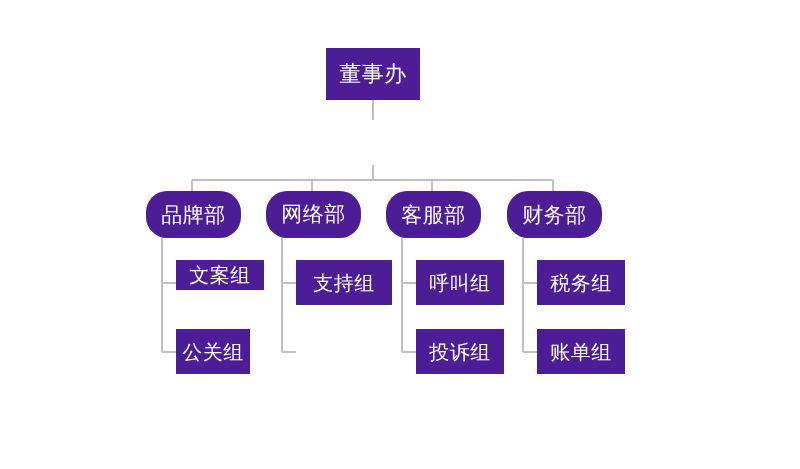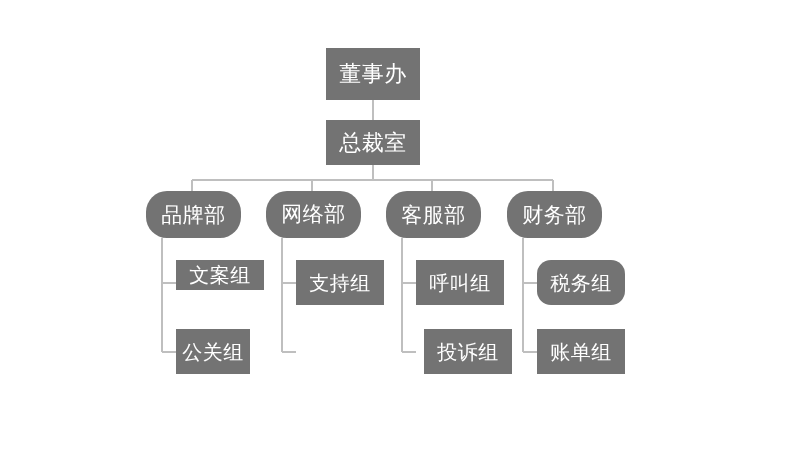--- a/index.html
+++ b/index.html
@@ -31,21 +31,21 @@
     top: 0;
     width: 800px;
     height: 469px;
     z-index: 1;
   }
 
   .node {
     position: absolute;
     z-index: 2;
     box-sizing: border-box;
-    background: #737373;
+    background: #4c1d95;
     color: #ffffff;
     display: flex;
     align-items: center;
     justify-content: center;
     letter-spacing: 0.5px;
     line-height: 1;
     white-space: nowrap;
     user-select: none;
   }
 
@@ -100,23 +100,20 @@
       <path d="M523,238 L523,352"></path>
       <path d="M523,283 L537,283"></path>
       <path d="M523,352 L537,352"></path>
     </g>
   </svg>
 
   <div class="node level-1" style="left:326px; top:48px; width:94px; height:52px;">
     <span class="node-label">董事办</span>
   </div>
 
-  <div class="node level-2" style="left:326px; top:120px; width:94px; height:45px;">
-    <span class="node-label">总裁室</span>
-  </div>
 
   <div class="node level-3" style="left:146px; top:191px; width:95px; height:47px;">
     <span class="node-label">品牌部</span>
   </div>
 
   <div class="node level-3" style="left:266px; top:191px; width:95px; height:47px;font-family:Liberation Serif, serif;">
     <span class="node-label">网络部</span>
   </div>
 
   <div class="node level-3" style="left:386px; top:191px; width:95px; height:47px;">
@@ -124,38 +121,38 @@
   </div>
 
   <div class="node level-3" style="left:507px; top:191px; width:95px; height:47px;">
     <span class="node-label">财务部</span>
   </div>
 
   <div class="node level-4" style="left:176px; top:260px; width:88px; height:30px;">
     <span class="node-label">文案组</span>
   </div>
 
-  <div class="node level-4" style="left:296px; top:260px; width:88px; height:45px;">
+  <div class="node level-4" style="left:296px; top:260px; width:96px; height:45px;">
     <span class="node-label">支持组</span>
   </div>
 
   <div class="node level-4" style="left:416px; top:260px; width:88px; height:45px;">
     <span class="node-label">呼叫组</span>
   </div>
 
-  <div class="node level-4" style="left:537px; top:260px; width:88px; height:45px;border-radius:14px;">
+  <div class="node level-4" style="left:537px; top:260px; width:88px; height:45px;">
     <span class="node-label">税务组</span>
   </div>
 
   <div class="node level-4" style="left:176px; top:329px; width:74px; height:45px;">
     <span class="node-label">公关组</span>
   </div>
 
 
-  <div class="node level-4" style="left:416px; top:329px; width:88px; height:45px;margin-left:8px;">
+  <div class="node level-4" style="left:416px; top:329px; width:88px; height:45px;">
     <span class="node-label">投诉组</span>
   </div>
 
   <div class="node level-4" style="left:537px; top:329px; width:88px; height:45px;justify-content:center;">
     <span class="node-label">账单组</span>
   </div>
 
 </div>
 
 </body></html>

